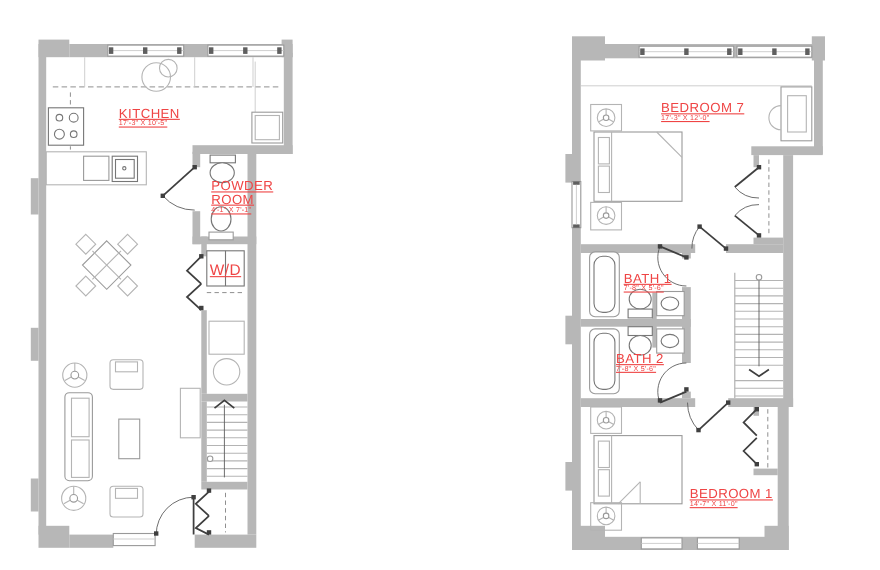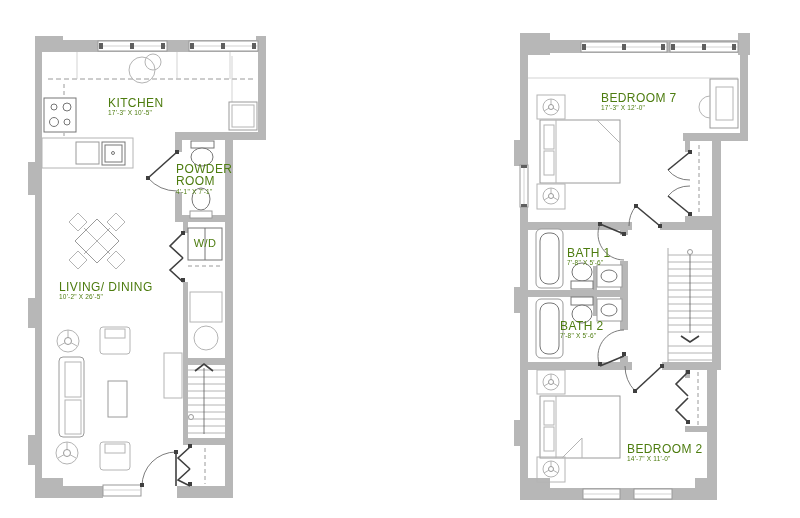--- a/index.html
+++ b/index.html
@@ -1,24 +1,24 @@
 <!DOCTYPE html>
 <html><head>
 <meta charset="utf-8">
 <style>
   html,body{margin:0;padding:0;background:#ffffff;}
   .stage{position:relative;width:800px;height:518px;background:#fff;overflow:hidden;
          font-family:"Liberation Sans",sans-serif;}
   .stage svg{position:absolute;left:0;top:0;}
-  .lbl{position:absolute;color:#4d7c0f;font-size:12px;font-weight:400;letter-spacing:.4px;
-       line-height:1.03;white-space:nowrap;}
+  .lbl{position:absolute;color:#ef4444;font-size:12px;font-weight:400;letter-spacing:.4px;
+       line-height:1.03;white-space:nowrap;text-decoration:underline;}
   .lbl .dims{font-size:6.5px;letter-spacing:.2px;margin-top:1px;white-space:nowrap;}
-  .lbl.wrap{white-space:normal;width:62px;}
+  .lbl.wrap{white-space:normal;width:62px;margin-left:16px;}
   .lbl.center{text-align:center;}
-  .wd{font-size:11px;}
+  .wd{font-size:14px;}
   
   .wall{fill:#b7b7b7;stroke:none;}
   .win{fill:#ffffff;stroke:#999;stroke-width:1;}
   .mul{fill:#5f5f5f;}
   .f1{fill:none;stroke:#b4b4b4;stroke-width:1;}
   .f2{fill:#ffffff;stroke:#9a9a9a;stroke-width:1;}
   .fx{fill:#ffffff;stroke:#767676;stroke-width:1;}
   .fxn{fill:none;stroke:#767676;stroke-width:1;}
   .dk{fill:none;stroke:#3f3f3f;stroke-width:1.6;}
   .arc{fill:none;stroke:#5a5a5a;stroke-width:.8;}
@@ -445,38 +445,34 @@
 
 <div class="lbl wrap" style="left:176px;top:163px">
   <span>POWDER ROOM</span>
   <div class="dims">4'-1" X 7'-1"</div>
 </div>
 
 <div class="lbl wd center" style="left:188px;top:238px;width:34px">
   <span>W/D</span>
 </div>
 
-<div class="lbl" style="left:59px;top:281px">
-  <span>LIVING/ DINING</span>
-  <div class="dims">10'-2" X 26'-5"</div>
-</div>
 
 <div class="lbl" style="left:601px;top:92px">
   <span>BEDROOM 7</span>
   <div class="dims">17'-3" X 12'-0"</div>
 </div>
 
 <div class="lbl" style="left:567px;top:247px">
   <span>BATH 1</span>
   <div class="dims">7'-8" X 5'-6"</div>
 </div>
 
 <div class="lbl" style="left:560px;top:320px">
   <span>BATH 2</span>
   <div class="dims">7'-8" X 5'-6"</div>
 </div>
 
 <div class="lbl" style="left:627px;top:443px">
-  <span>BEDROOM 2</span>
+  <span>BEDROOM 1</span>
   <div class="dims">14'-7" X 11'-0"</div>
 </div>
 
 </div>
 
 </body></html>

